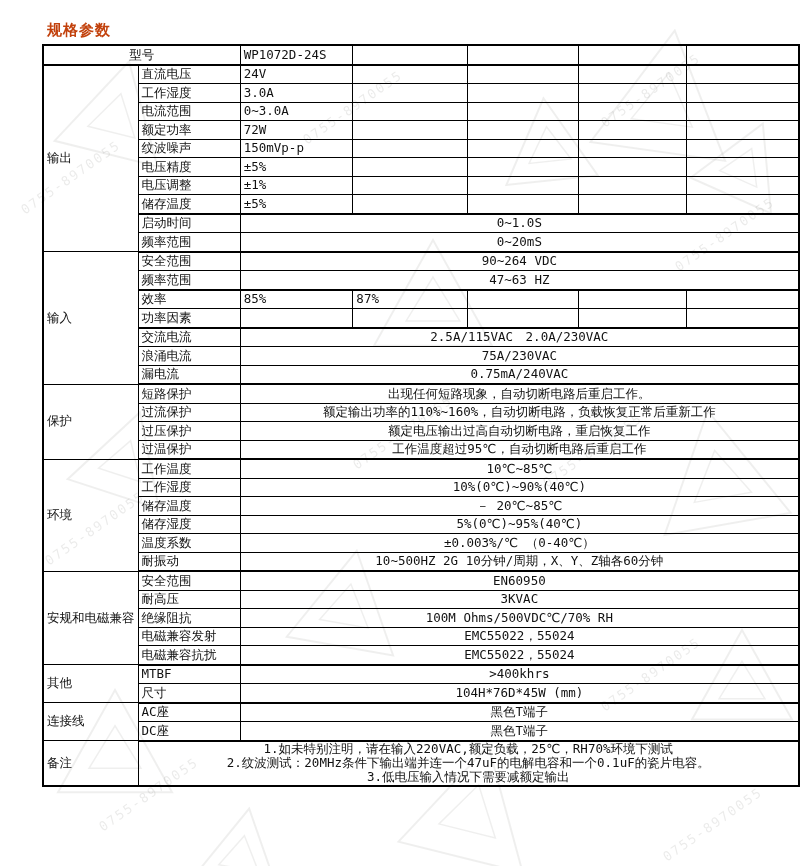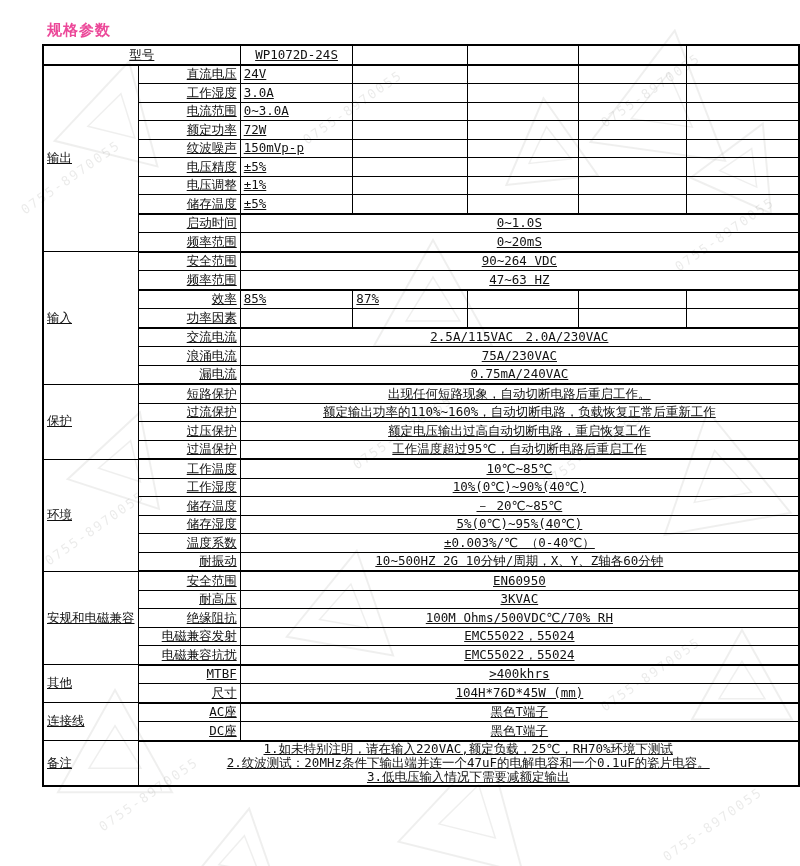--- a/index.html
+++ b/index.html
@@ -12,43 +12,43 @@
   
   .wm-layer{position:absolute;inset:0;z-index:0;pointer-events:none;}
   .wm-text{
     position:absolute;font-size:13px;letter-spacing:2px;color:#6b6b66;
     opacity:.13;white-space:nowrap;transform-origin:0 0;
   }
   .wm-tri{position:absolute;opacity:.10;transform-origin:50% 50%;}
   
   .page-title{
     position:absolute;left:47px;top:21px;z-index:2;
-    font-size:15px;font-weight:bold;letter-spacing:1px;color:#ec4899;
+    font-size:15px;font-weight:bold;letter-spacing:1px;color:#c2410c;
   }
   
   table.spec{
     position:absolute;left:42px;top:44px;z-index:1;
     border-collapse:collapse;table-layout:fixed;
-    border:2px solid #000;background:transparent;text-decoration:underline;
+    border:2px solid #000;background:transparent;
   }
   table.spec td, table.spec th{
     border:1px solid #000;
     font-size:12.5px;font-weight:normal;
     padding:0 3px;height:17.5px;line-height:1.15;
     overflow:hidden;white-space:nowrap;color:#111;
     background:transparent;
   }
   tr.thick td, tr.thick th{border-bottom-width:2px;}
   th.section{
     font-weight:bold;font-size:13.5px;text-align:left;
     white-space:normal;line-height:1.3;padding:0 2px;color:#000;
   }
   th.model-label{font-weight:bold;font-size:14px;text-align:center;color:#000;}
-  td.model-value{font-weight:bold;font-size:13.5px;text-align:center;margin-left:20px;}
-  td.plabel{text-align:right;}
+  td.model-value{font-weight:bold;font-size:13.5px;text-align:left;margin-left:20px;}
+  td.plabel{text-align:left;}
   td.val{text-align:left;}
   td.val.center{text-align:center;}
   td.notes{
     white-space:normal;vertical-align:top;height:72px;
     padding:3px 6px;line-height:1.55;text-align:center;
   }
 </style>
 </head>
 <body>
 

